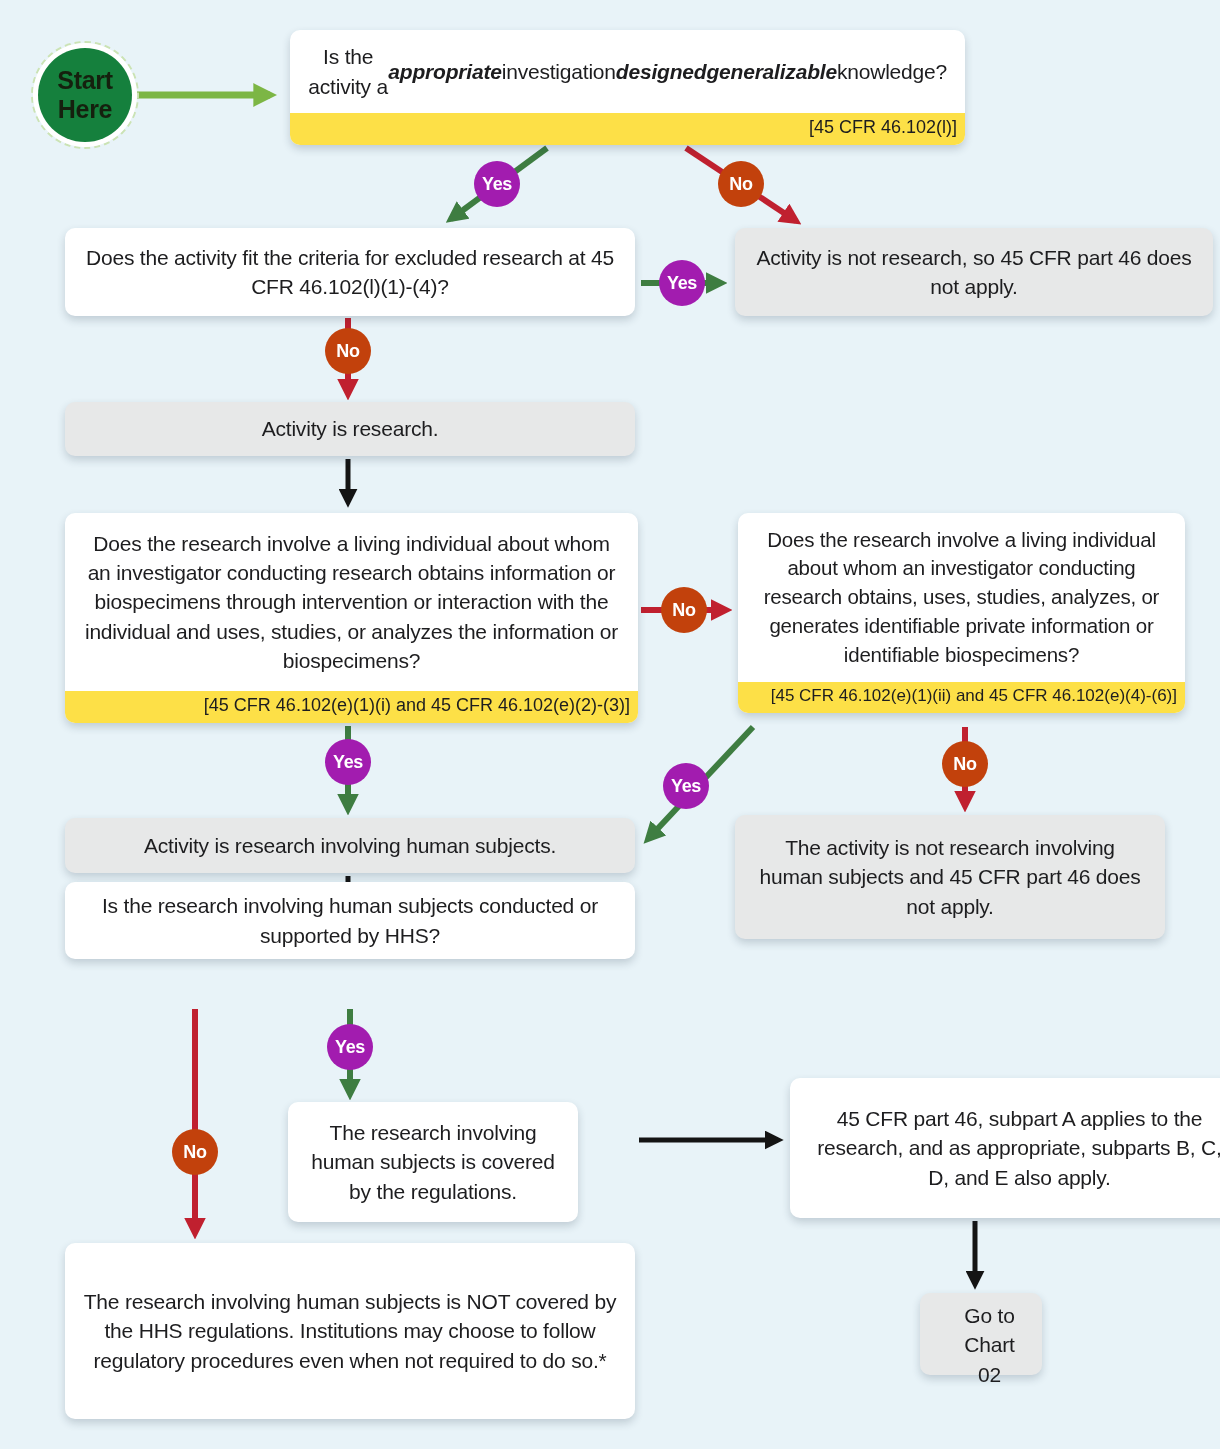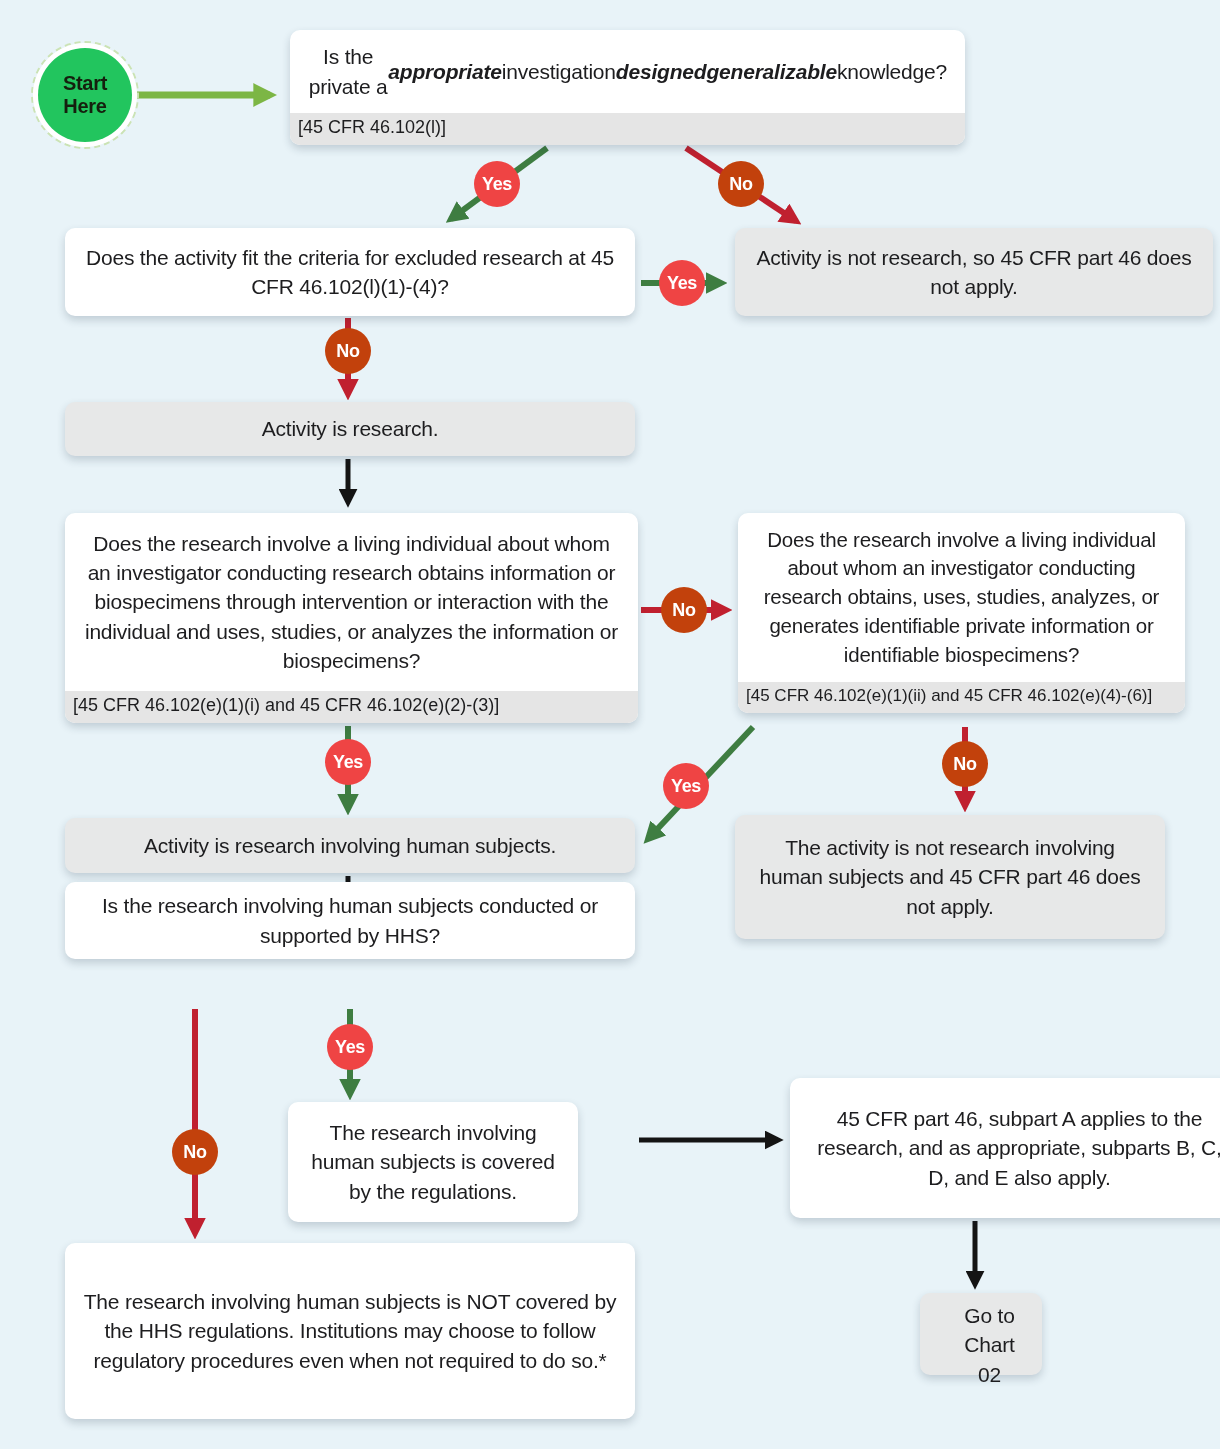--- a/index.html
+++ b/index.html
@@ -8,36 +8,36 @@
   .canvas { position:relative; width:1220px; height:1449px; background:#e8f3f8; overflow:hidden; }
   .layer { position:absolute; left:0; top:0; z-index:1; }
 
   .box { position:absolute; border-radius:10px; box-shadow:0 4px 8px rgba(30,50,70,.20);
          display:flex; flex-direction:column; z-index:2; }
   .box.white { background:#ffffff; }
   .box.gray  { background:#e7e8e8; }
   .box-text { flex:1; display:flex; align-items:center; justify-content:center; text-align:center;
               padding:8px 18px; font-size:21px; line-height:1.40; letter-spacing:-0.2px; }
   .box-text .em { font-weight:bold; font-style:italic; }
-  .box-cite { background:#e5e5e5; border-radius:0 0 10px 10px; text-align:left;
+  .box-cite { background:#fde047; border-radius:0 0 10px 10px; text-align:right;
               font-size:18px; padding:4px 8px 7px; }
   .small-cite { font-size:17px; }
 
   .badge { position:absolute; width:46px; height:46px; border-radius:50%;
            display:flex; align-items:center; justify-content:center;
            color:#ffffff; font-weight:bold; font-size:18px; z-index:3;
            transform:translate(-50%,-50%); letter-spacing:-0.3px; }
-  .badge.yes { background:#ef4444; }
+  .badge.yes { background:#a21caf; }
   .badge.no  { background:#c2410c; }
 
   .start { position:absolute; left:31px; top:41px; width:108px; height:108px; border-radius:50%;
            border:2px dashed #cbe3b4; display:flex; align-items:center; justify-content:center; z-index:2; }
-  .start-inner { width:94px; height:94px; border-radius:50%; background:#22c55e;
+  .start-inner { width:94px; height:94px; border-radius:50%; background:#15803d;
                  box-shadow:0 0 0 5px #ffffff; display:flex; align-items:center; justify-content:center;
-                 text-align:center; font-weight:bold; font-size:20px; color:#15200e;
+                 text-align:center; font-weight:bold; font-size:25px; color:#15200e;
                  white-space:pre-line; line-height:1.15; letter-spacing:-0.3px; }
   .pre { white-space:pre-line;padding-left:35px; }
 </style>
 </head>
 <body>
 
 <div class="canvas">
 
   <svg class="layer" width="1220" height="1449" viewBox="0 0 1220 1449">
     <defs>
@@ -71,21 +71,21 @@
     <line x1="975" y1="1221" x2="975" y2="1284" stroke="#141414" stroke-width="5" marker-end="url(#m-black)"></line>
   </svg>
 
   <div class="start">
     <div class="start-inner">Start
 Here</div>
   </div>
 
   <div class="box white" style="left:290px;top:30px;width:675px;height:115px">
     <div class="box-text">
-        <span>Is the private a </span>
+        <span>Is the activity a </span>
         <strong class="em">appropriate</strong>
         <span> investigation </span>
         <strong class="em">designed</strong>
         <strong class="em">generalizable</strong>
         <span> knowledge?</span>
       </div>
     <div class="box-cite">[45 CFR 46.102(l)]</div>
   </div>
 
   <div class="box white" style="left:65px;top:228px;width:570px;height:88px">

